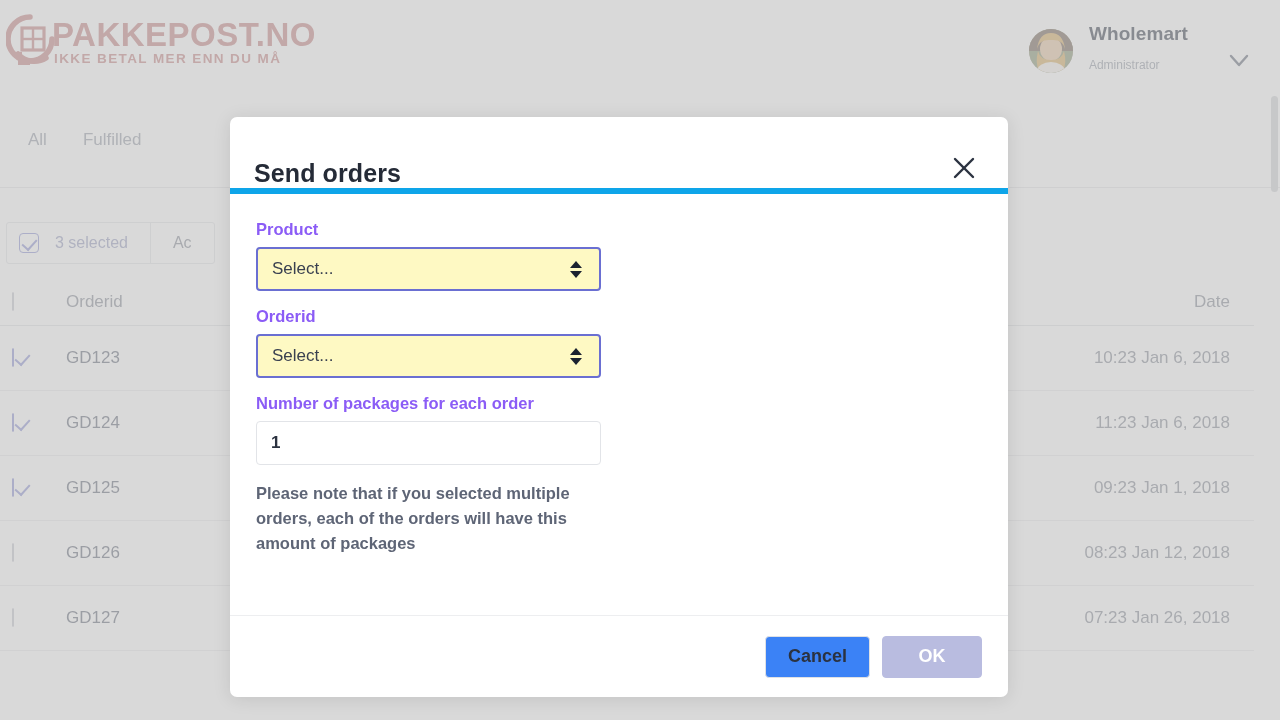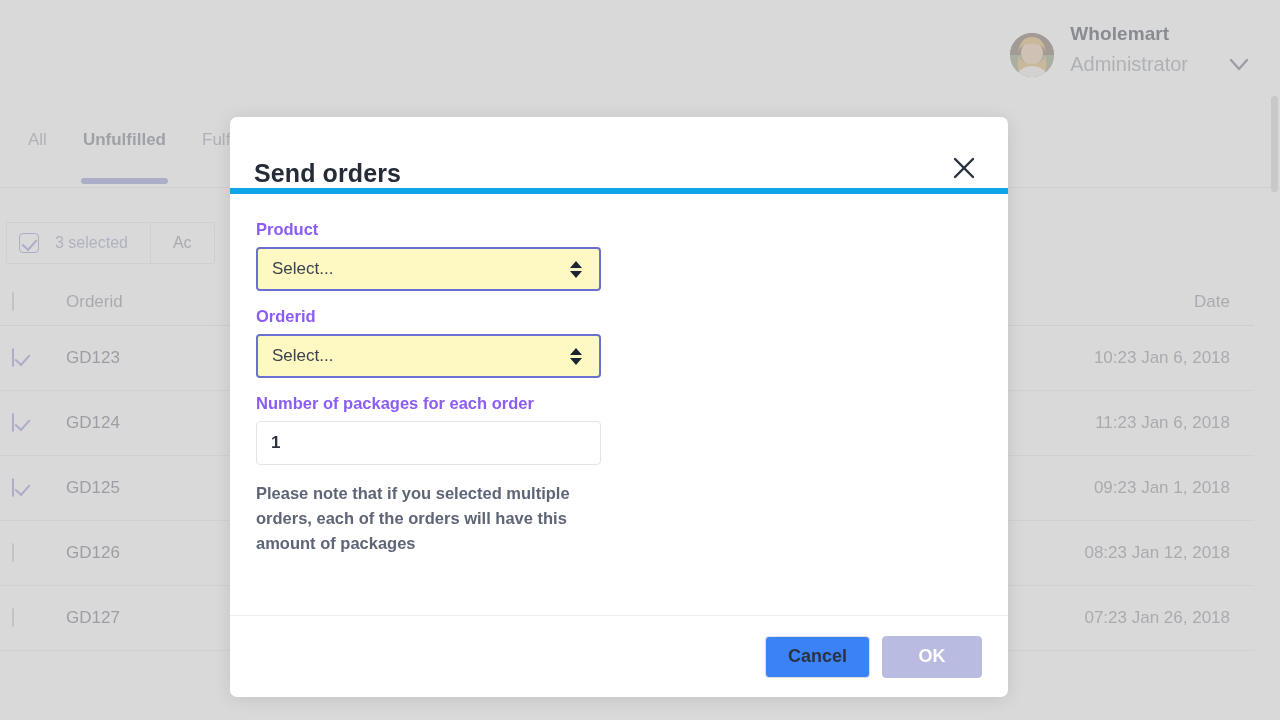--- a/index.html
+++ b/index.html
@@ -53,23 +53,23 @@
   }
   .avatar svg { display:block; }
   .user-text { line-height: 1.25; }
   .user-name {
     font-size: 19px;
     font-weight: 700;
     color: #3f4654;
     letter-spacing: .1px;
   }
   .user-role {
-    font-size: 20px;
+    font-size: 12px;
     color: #9aa0ab;
-    margin-top: 6px;
+    margin-top: 12px;
   }
   .chev {
     margin-left: 22px;
     width: 26px; height: 26px;
     color: #6d7382;
   }
 
   
   .tabs {
     position: absolute;
@@ -334,20 +334,36 @@
     font-weight: 600;
   }
 </style>
 </head>
 <body>
 
 <div id="page">
 
   <div class="header">
 
+    <div class="logo">
+      <svg width="310" height="62" viewBox="0 0 310 62" aria-hidden="true">
+
+        <path d="M46 31 A22 22 0 1 1 24 9" fill="none" stroke="#c98b8b" stroke-width="5.5" stroke-linecap="round"></path>
+        <path d="M24 9 A22 22 0 0 1 46 31" fill="none" stroke="#c98b8b" stroke-width="5.5" stroke-linecap="round" opacity="0"></path>
+        <path d="M12 46 A22 22 0 0 0 40 50" fill="none" stroke="#c98b8b" stroke-width="5.5" stroke-linecap="round"></path>
+
+        <rect x="16" y="20" width="22" height="22" fill="none" stroke="#c98b8b" stroke-width="3.2"></rect>
+        <line x1="27" y1="20" x2="27" y2="42" stroke="#c98b8b" stroke-width="2.4"></line>
+        <line x1="16" y1="31" x2="38" y2="31" stroke="#c98b8b" stroke-width="2.4"></line>
+
+        <path d="M14 44 L14 55 L24 55" fill="none" stroke="#c98b8b" stroke-width="4"></path>
+        <text x="46" y="38" font-family="Liberation Sans, sans-serif" font-size="33" font-weight="bold" fill="#c98b8b" letter-spacing="0.5">PAKKEPOST.NO</text>
+        <text x="48" y="55" font-family="Liberation Sans, sans-serif" font-size="13.5" font-weight="bold" fill="#c98b8b" letter-spacing="1.4">IKKE BETAL MER ENN DU MÅ</text>
+      </svg>
+    </div>
 
     <div class="user-block">
       <div class="avatar">
         <svg width="44" height="44" viewBox="0 0 44 44" aria-hidden="true">
           <rect width="44" height="44" fill="#8e9b7a"></rect>
           <rect x="0" y="0" width="44" height="22" fill="#7b6a5e"></rect>
           <ellipse cx="22" cy="20" rx="11" ry="12" fill="#e8c9a8"></ellipse>
           <path d="M8 20 Q10 4 22 4 Q34 4 36 20 Q34 10 22 11 Q10 10 8 20Z" fill="#d9b06a"></path>
           <path d="M9 22 Q6 34 10 42 L34 42 Q38 34 35 22 Q33 31 22 31 Q11 31 9 22Z" fill="#d9b06a"></path>
           <ellipse cx="22" cy="42" rx="14" ry="9" fill="#f2efe9"></ellipse>
@@ -360,21 +376,20 @@
       <div class="chev">
         <svg width="26" height="26" viewBox="0 0 26 26" aria-hidden="true">
           <polyline points="5,9 13,18 21,9" fill="none" stroke="#6d7382" stroke-width="2.4" stroke-linecap="round" stroke-linejoin="round"></polyline>
         </svg>
       </div>
     </div>
   </div>
 
   <div class="tabs">
     <div class="tab">All</div>
-    <div class="tab active">Unfulfilled</div>
     <div class="tab">Fulfilled</div>
   </div>
 
   <div class="toolbar">
     <div class="toolbar-cell">
       <span class="cbox checked"></span>
       <span>3 selected</span>
     </div>
     <div class="toolbar-cell">
       <span>Ac</span>

